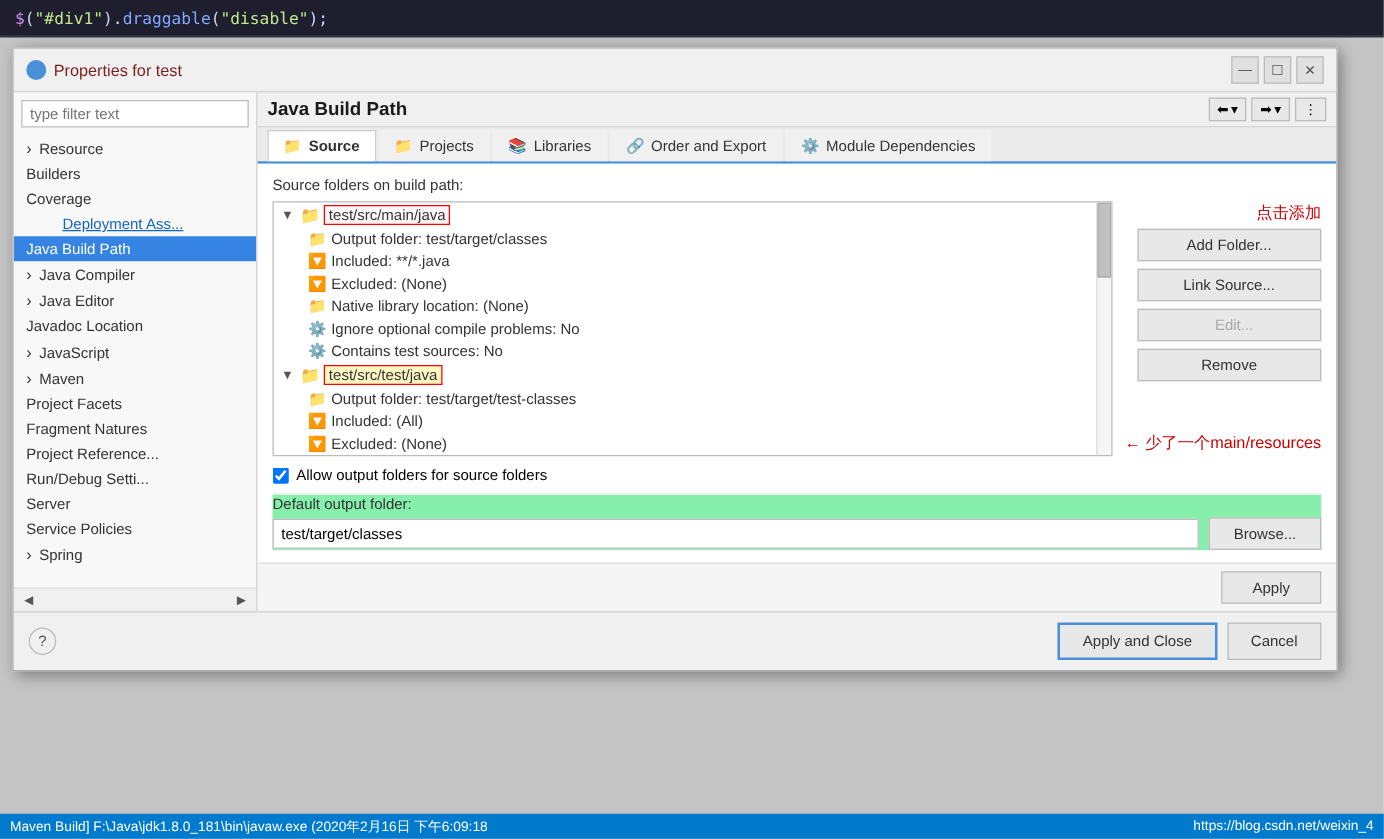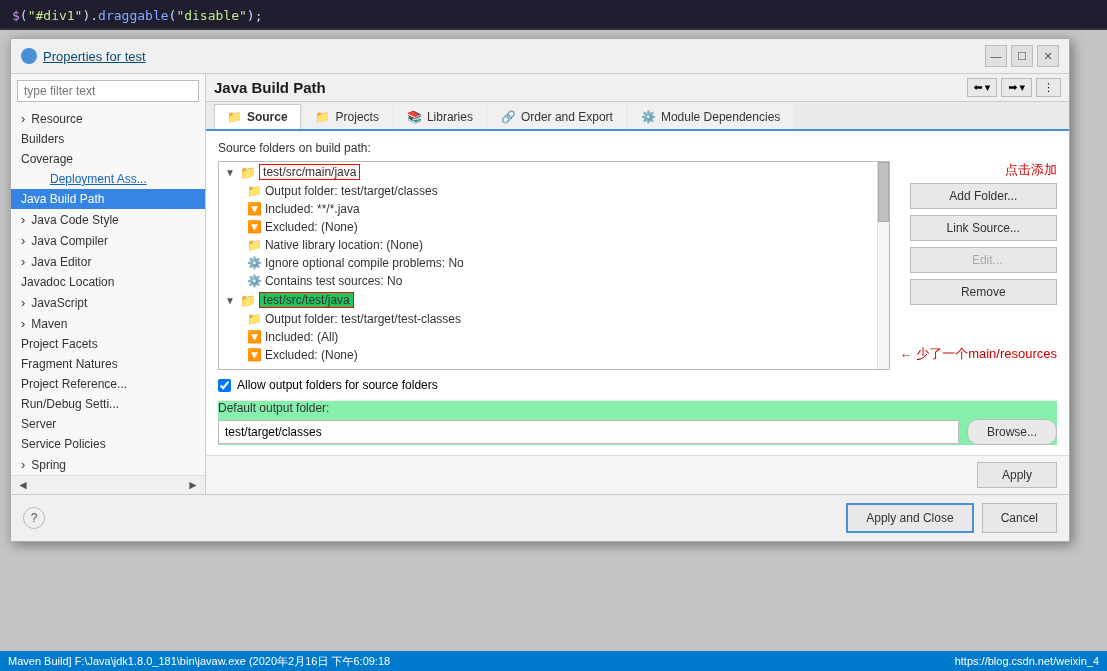--- a/index.html
+++ b/index.html
@@ -64,22 +64,21 @@
     }
     .title-bar-icon {
       width: 16px;
       height: 16px;
       background: #4a90d9;
       border-radius: 50%;
       display: inline-block;
     }
     .title-bar-title {
       font-size: 13px;
-      color: #0c4a6e;
-      text-decoration: underline;
+      color: #7f1d1d;
     }
     .title-bar-controls {
       display: flex;
       gap: 4px;
     }
     .title-btn {
       width: 22px;
       height: 22px;
       background: #e0e0e0;
       border: 1px solid #bbb;
@@ -432,23 +431,20 @@
             <span>Builders</span>
           </div>
           <div class="sidebar-item">
             <span>Coverage</span>
           </div>
           <div class="sidebar-item" style="color:#1565c0; text-decoration: underline; margin-left: 29px;">
             <span>Deployment Ass...</span>
           </div>
           <div class="sidebar-item selected">
             <span>Java Build Path</span>
-          </div>
-          <div class="sidebar-item has-arrow">
-            <span>Java Code Style</span>
           </div>
           <div class="sidebar-item has-arrow">
             <span>Java Compiler</span>
           </div>
           <div class="sidebar-item has-arrow">
             <span>Java Editor</span>
           </div>
           <div class="sidebar-item">
             <span>Javadoc Location</span>
           </div>
@@ -562,21 +558,21 @@
                   <span>Ignore optional compile problems: No</span>
                 </div>
                 <div class="tree-item" style="padding-left:28px;">
                   <span style="font-size:12px;">⚙️</span>
                   <span>Contains test sources: No</span>
                 </div>
 
                 <div class="tree-item" style="padding-left:6px;">
                   <span style="color:#555; font-size:10px; margin-right:2px;">▼</span>
                   <span style="font-size:13px;">📁</span>
-                  <span style="border:1px solid red; background:#22c55e; padding:0 3px;">test/src/test/java</span>
+                  <span style="border:1px solid red; background:#fef9c3; padding:0 3px;">test/src/test/java</span>
                 </div>
 
                 <div class="tree-item" style="padding-left:28px;">
                   <span style="font-size:12px;">📁</span>
                   <span>Output folder: test/target/test-classes</span>
                 </div>
                 <div class="tree-item" style="padding-left:28px;">
                   <span style="font-size:12px;">🔽</span>
                   <span>Included: (All)</span>
                 </div>
@@ -613,21 +609,21 @@
 
           <div class="checkbox-row" style="margin-top:8px;">
             <input type="checkbox" checked="" style="">
             <label>Allow output folders for source folders</label>
           </div>
 
           <div class="bottom-section" style="padding:0; background:#86efac;">
             <div class="output-label">Default output folder:</div>
             <div class="output-input-row">
               <input class="output-input" type="text" value="test/target/classes" style="">
-              <button class="panel-btn" style="min-width:90px;border-radius:11px;">Browse...</button>
+              <button class="panel-btn" style="min-width:90px;">Browse...</button>
             </div>
           </div>
 
         </div>
 
         <div class="apply-row" style="background:#f5f5f5; border-top:1px solid #ddd; padding:6px 12px;">
           <button class="panel-btn" style="min-width:80px;">Apply</button>
         </div>
 
       </div>

